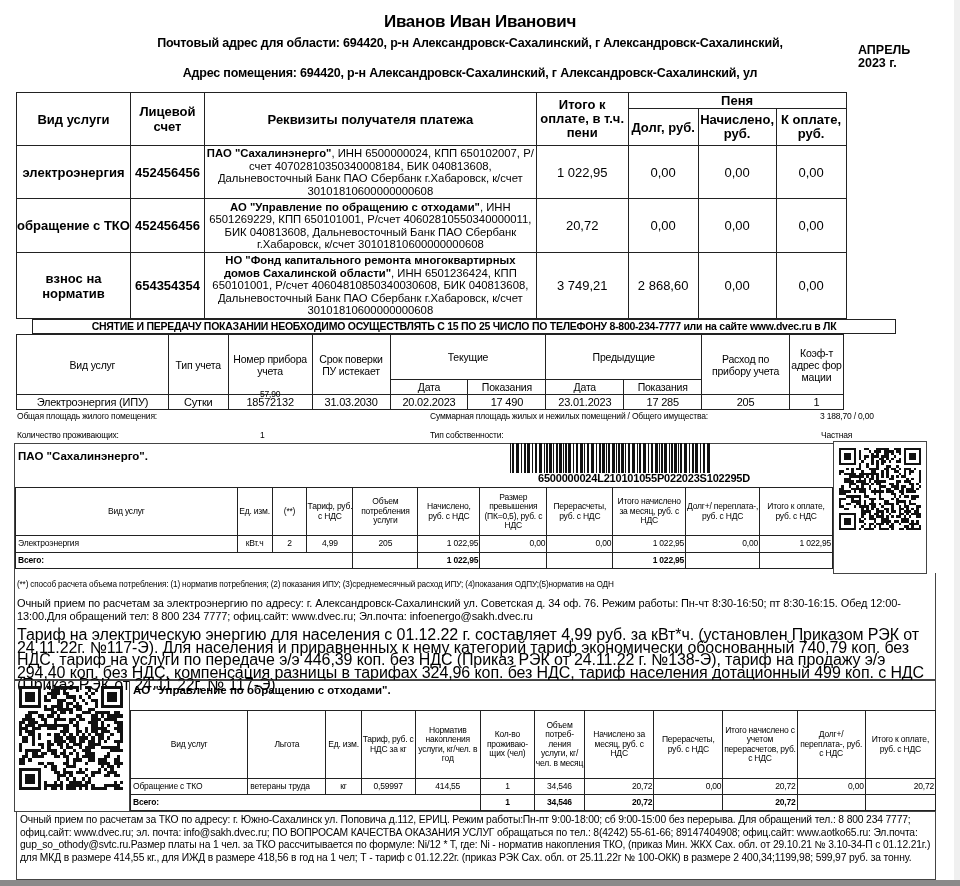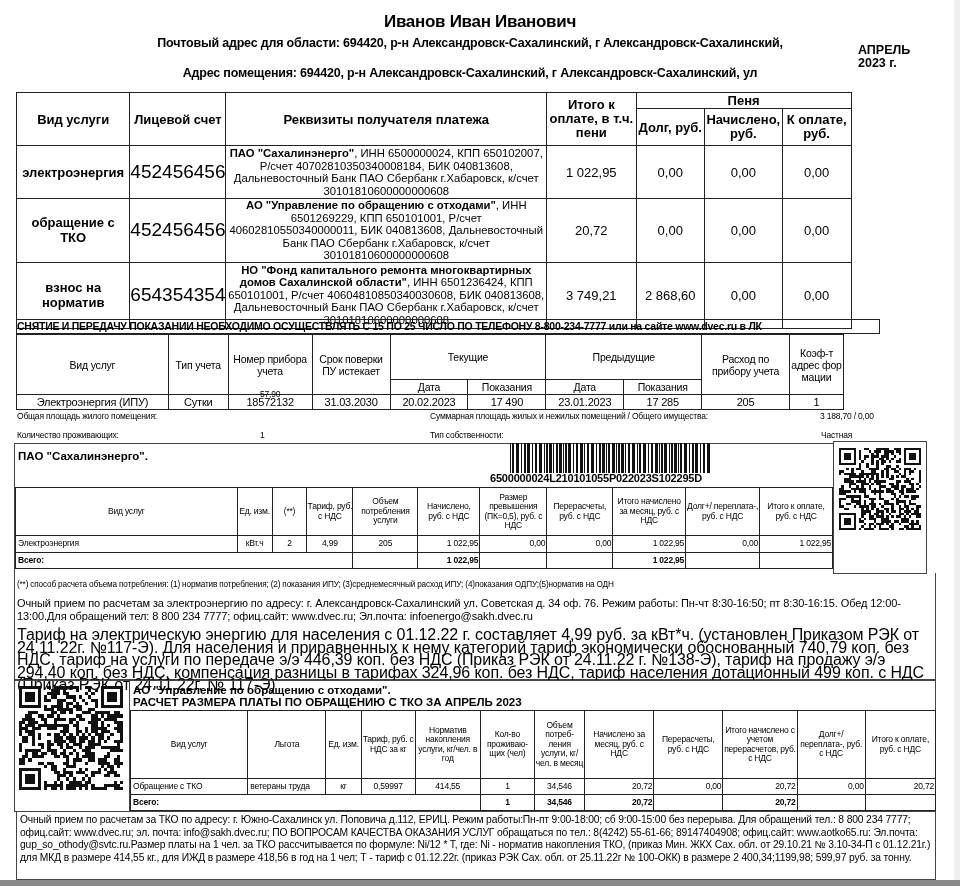--- a/index.html
+++ b/index.html
@@ -13,39 +13,39 @@
   #hdr-name { left: 0; width: 960px; top: 12px; text-align: center; font-weight: bold; font-size: 17px; letter-spacing: -0.3px; }
   #hdr-post { left: 120px; width: 700px; top: 36px; text-align: center; font-weight: bold; font-size: 12.5px; letter-spacing: -0.2px; }
   #hdr-addr { left: 120px; width: 700px; top: 66px; text-align: center; font-weight: bold; font-size: 12.5px; letter-spacing: -0.2px; }
   #hdr-period { left: 858px; top: 44px; font-weight: bold; font-size: 12.5px; line-height: 13px; }
 
   
   #main-table { left: 16px; top: 92px; width: 920px; }
   #main-table td { text-align: center; vertical-align: middle; font-size: 12.5px; }
   #main-table .th { font-weight: bold; font-size: 13px; }
   #main-table .svc { font-weight: bold; font-size: 13px; }
-  #main-table .acc { font-weight: normal; font-size: 19px; margin-left: 20px; }
+  #main-table .acc { font-weight: bold; font-size: 13px; margin-left: 20px; }
   #main-table .req { font-size: 11.3px; line-height: 12.5px; padding: 0 1px; }
   #main-table .num { font-size: 13px; }
 
   
-  #notice { left: 16px; top: 319px; width: 864px; height: 15px; border: 1px solid #222; font-weight: bold; font-size: 10.5px; line-height: 13px; letter-spacing: -0.25px; }
+  #notice { left: 32px; top: 319px; width: 864px; height: 15px; border: 1px solid #222; text-align: center; font-weight: bold; font-size: 10.5px; line-height: 13px; letter-spacing: -0.25px; }
 
   
   #meter-table { left: 16px; top: 334px; width: 828px; }
   #meter-table td { text-align: center; font-size: 10.5px; line-height: 12px; letter-spacing: -0.2px; }
   #meter-table .vals td { font-size: 11px; height: 15px; }
 
   .info { font-size: 8.5px; letter-spacing: -0.2px; }
 
   
   #el-box { left: 14px; top: 443px; width: 842px; height: 130px; border: 1px solid #444; border-bottom: none; }
   #el-title { left: 18px; top: 450px; font-weight: bold; font-size: 11.5px; line-height: 12px; }
   #barcode { left: 510px; top: 443px; width: 200px; height: 30px; }
-  #barcode-text { left: 490px; top: 472px; width: 260px; text-align: left; font-weight: bold; font-size: 11px; letter-spacing: -0.2px; }
+  #barcode-text { left: 490px; top: 472px; width: 260px; text-align: right; font-weight: bold; font-size: 11px; letter-spacing: -0.2px; }
   #qr1-frame { left: 833px; top: 441px; width: 94px; height: 133px; border: 1px solid #444; background: #fff; }
   #qr1 { left: 839px; top: 448px; width: 82px; height: 82px; }
   #el-table { left: 15px; top: 487px; width: 818px; }
   #el-table td { font-size: 8.5px; line-height: 9.5px; text-align: center; letter-spacing: -0.2px; }
   #el-table .r { text-align: right; padding-right: 1px; }
   #el-table .l { text-align: left; padding-left: 2px; }
   #el-table .b { font-weight: bold; }
 
   #note-block { left: 14px; top: 573px; width: 922px; height: 107px; border: 1px solid #444; border-top: none; }
   #footnote { left: 17px; top: 580px; font-size: 8.2px; letter-spacing: -0.15px; }
@@ -1251,21 +1251,20 @@
     <rect x="2" y="2" width="3" height="3" fill="#111"></rect>
     <rect x="26" y="0" width="7" height="7" fill="#111"></rect>
     <rect x="27" y="1" width="5" height="5" fill="#fff"></rect>
     <rect x="28" y="2" width="3" height="3" fill="#111"></rect>
     <rect x="0" y="26" width="7" height="7" fill="#111"></rect>
     <rect x="1" y="27" width="5" height="5" fill="#fff"></rect>
     <rect x="2" y="28" width="3" height="3" fill="#111"></rect>
   </svg>
 <div class="abs" id="tko-title">
   <div>АО "Управление по обращению с отходами".</div>
-  <div>РАСЧЕТ РАЗМЕРА ПЛАТЫ ПО ОБРАЩЕНИЮ С ТКО ЗА  АПРЕЛЬ 2023</div>
 </div>
 <table class="abs" id="tko-table">
   <colgroup>
     <col style="width:117px">
       <col style="width:78px">
       <col style="width:35px">
       <col style="width:54px">
     <col style="width:65px">
       <col style="width:54px">
       <col style="width:50px">

